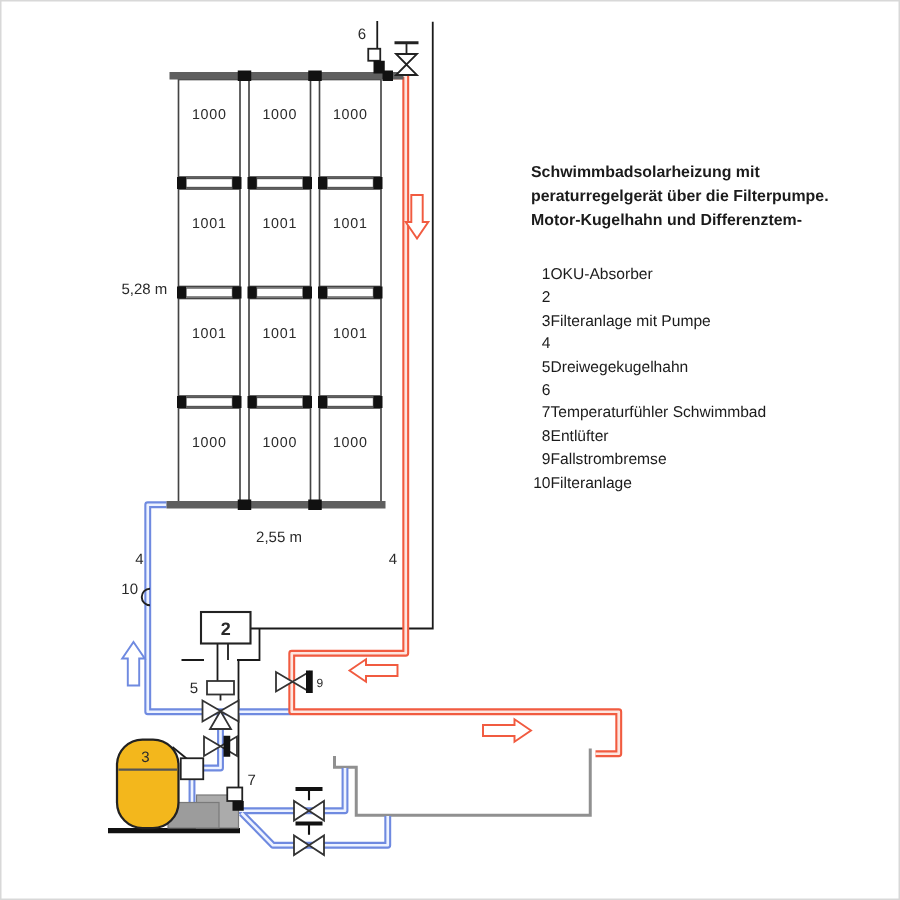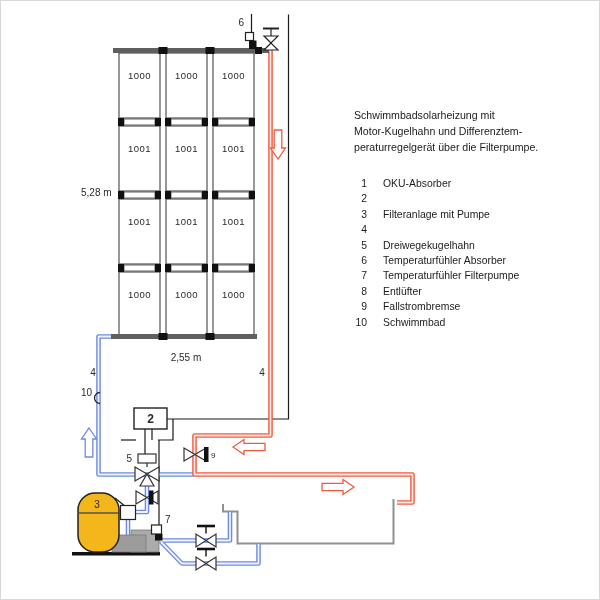--- a/index.html
+++ b/index.html
@@ -11,25 +11,25 @@
   svg{position:absolute;left:0;top:0;}
   svg text{font-family:"Liberation Sans", sans-serif;fill:#2a2a2a;}
   .panel-label{font-size:9.5px;letter-spacing:0.5px;}
   .dim-label{font-size:10px;}
   .callout{font-size:10px;}
   .callout-sm{font-size:8px;}
   .ctrl-label{font-size:12px;font-weight:bold;}
   .text-col{
     position:absolute;left:353px;top:106px;width:235px;color:#1b1b1b;
   }
-  .title-block{font-size:10.6px;font-weight:normal;line-height:16px;}
+  .title-block{font-size:10.6px;font-weight:bold;line-height:16px;}
   .legend-block{margin-top:21px;font-size:10.4px;line-height:15.4px;}
   .legend-row{display:flex;}
   .legend-num{width:13px;text-align:right;flex:0 0 13px;}
-  .legend-label{margin-left:16px;}
+  .legend-label{margin-left:0;}
 </style>
 </head>
 <body>
 
 <div id="stage">
 
 <svg width="598" height="598" viewBox="0 0 598 598">
 
   <g stroke="#1a1a1a" stroke-width="1.2" fill="none">
     <path d="M 166,418 H 287.5 V 13.5"></path>
@@ -239,22 +239,22 @@
     <rect x="150.5" y="524" width="10" height="9" fill="#ffffff" stroke="#222222" stroke-width="1.2"></rect>
     <rect x="154" y="533" width="7.5" height="6.5" fill="#111111"></rect>
   </g>
   <text class="callout" x="164" y="522">7</text>
 
 </svg>
 
 <div class="text-col">
   <div class="title-block">
     <div>Schwimmbadsolarheizung mit</div>
+    <div>peraturregelgerät über die Filterpumpe.</div>
     <div>Motor-Kugelhahn und Differenztem-</div>
-    <div>peraturregelgerät über die Filterpumpe.</div>
   </div>
   <div class="legend-block">
     <div class="legend-row">
       <span class="legend-num">1</span>
       <span class="legend-label">OKU-Absorber</span>
     </div>
     <div class="legend-row">
       <span class="legend-num">2</span>
     </div>
     <div class="legend-row">
@@ -263,34 +263,33 @@
     </div>
     <div class="legend-row">
       <span class="legend-num">4</span>
     </div>
     <div class="legend-row">
       <span class="legend-num">5</span>
       <span class="legend-label">Dreiwegekugelhahn</span>
     </div>
     <div class="legend-row">
       <span class="legend-num">6</span>
-      <span class="legend-label">Temperaturfühler Absorber</span>
     </div>
     <div class="legend-row">
       <span class="legend-num">7</span>
-      <span class="legend-label">Temperaturfühler Filterpumpe</span>
+      <span class="legend-label">Temperaturfühler Schwimmbad</span>
     </div>
     <div class="legend-row">
       <span class="legend-num">8</span>
       <span class="legend-label">Entlüfter</span>
     </div>
     <div class="legend-row">
       <span class="legend-num">9</span>
       <span class="legend-label">Fallstrombremse</span>
     </div>
     <div class="legend-row">
       <span class="legend-num">10</span>
-      <span class="legend-label">Schwimmbad</span>
+      <span class="legend-label">Filteranlage</span>
     </div>
   </div>
 </div>
 
 </div>
 
 </body></html>

